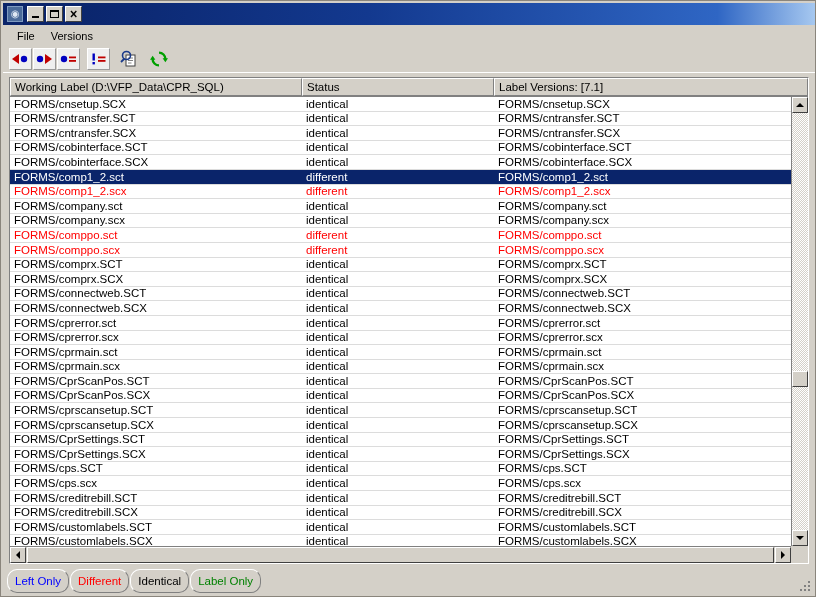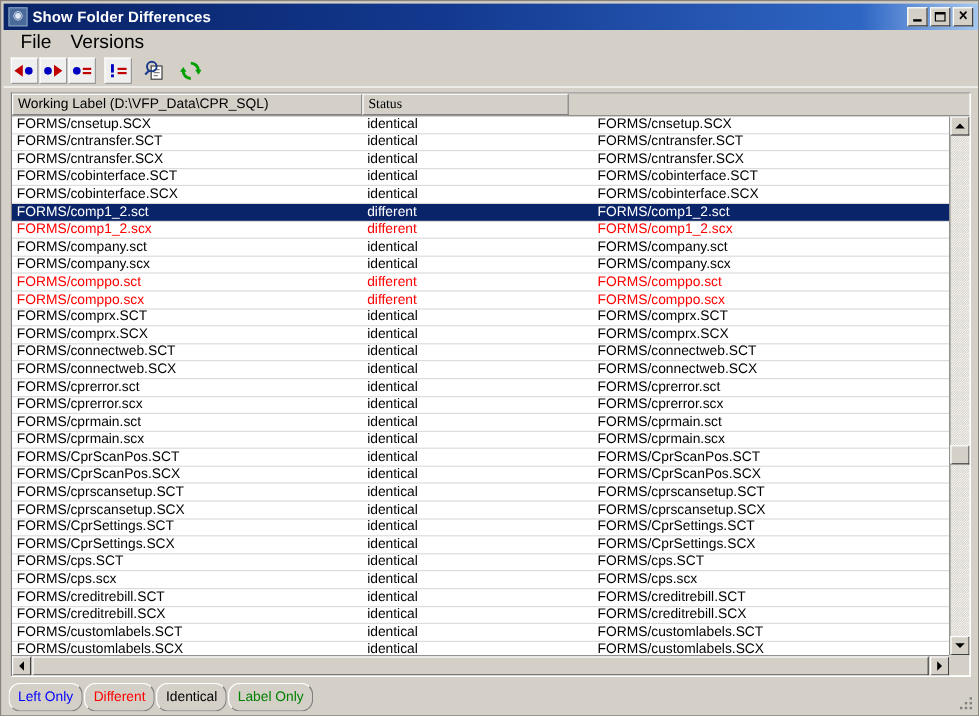--- a/index.html
+++ b/index.html
@@ -99,21 +99,21 @@
     position: absolute;
     left: 2px; top: 25px;
     width: 812px; height: 19px;
     background: #d4d0c8;
     display: flex;
     align-items: center;
     padding-left: 6px;
     box-sizing: border-box;
   }
   .menu-item {
-    font-size: 16px;
+    font-size: 11px;
     color: #000;
     padding: 2px 8px;
     cursor: default;
   }
 
   
   .toolbar {
     position: absolute;
     left: 2px; top: 44px;
     width: 812px; height: 28px;
@@ -173,21 +173,21 @@
     border-bottom: 1px solid #808080;
     box-sizing: border-box;
     font-size: 11.5px;
     color: #000;
     padding: 2px 0 0 4px;
     white-space: nowrap;
     overflow: hidden;
     cursor: default;
   }
   .col-w1 { width: 292px; }
-  .col-w2 { width: 172px; font-family: Liberation Serif, serif; }
+  .col-w2 { width: 192px; }
   .col-w3 { flex: 1; }
 
   .rows-area {
     position: relative;
     height: 466px;
     overflow: hidden;
   }
   .rows-scroll {
     position: absolute;
     left: 0; top: 0;
@@ -351,21 +351,20 @@
     width: 2px; height: 2px;
   }
 </style>
 </head>
 <body>
 
 <div id="app">
 
   <div class="titlebar">
     <div class="title-icon">◉</div>
-    <div class="title-text">Show Folder Differences</div>
     <div class="title-buttons">
       <div class="tbtn" title="Minimize">
         <span class="g">
             <span class="min-glyph"></span>
           </span>
       </div>
       <div class="tbtn" title="Maximize">
         <span class="g">
             <span class="max-glyph"></span>
           </span>
@@ -442,20 +441,21 @@
       </svg>
     </div>
 
   </div>
 
   <div class="list-panel">
 
     <div class="header-row">
       <div class="col-head col-w1">Working Label (D:\VFP_Data\CPR_SQL)</div>
       <div class="col-head col-w2">Status</div>
+      <div class="col-head col-w3">Label Versions: [7.1]</div>
     </div>
 
     <div class="rows-area">
       <div class="rows-scroll" id="rows">
           <div class="row">
             <div class="cell cell-1 st-identical">FORMS/cnsetup.SCX</div>
             <div class="cell cell-2 st-identical">identical</div>
             <div class="cell cell-3 st-identical">FORMS/cnsetup.SCX</div>
           </div>
           <div class="row">

